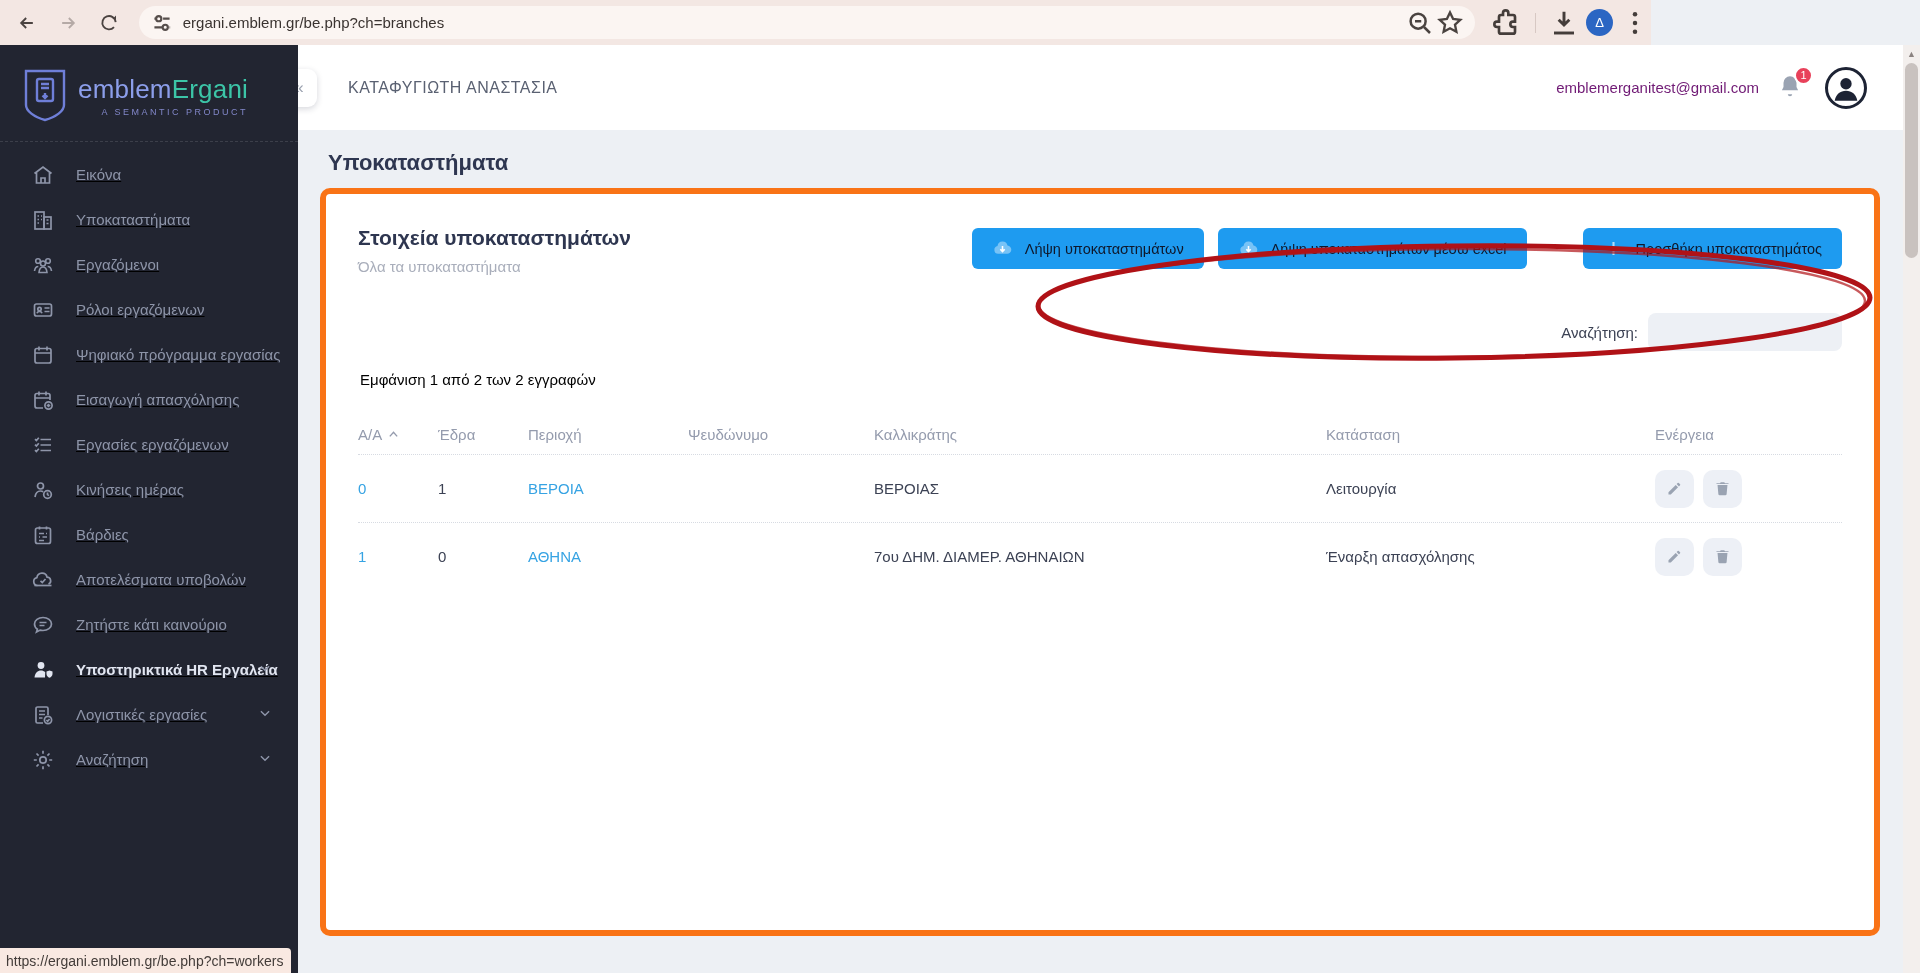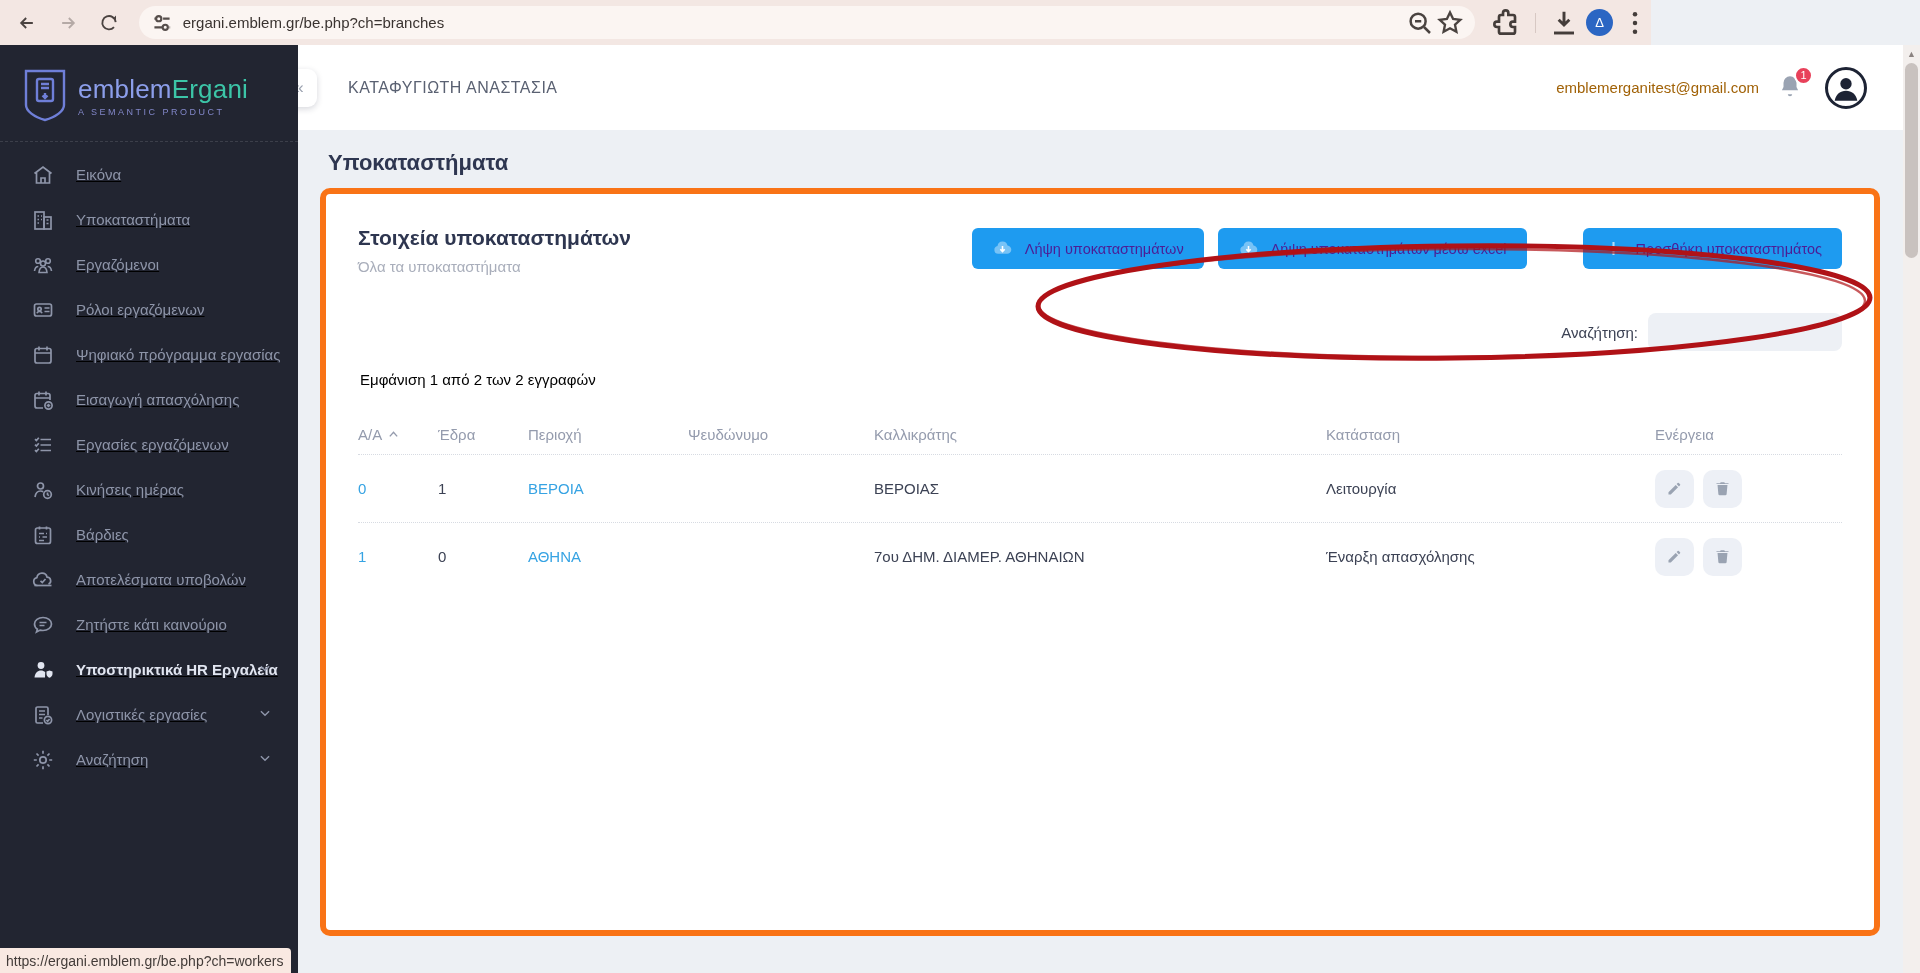--- a/index.html
+++ b/index.html
@@ -40,21 +40,21 @@
   .sidebar { position: absolute; top: 45px; left: 0; width: 298px; height: 928px;
     background: #222531; z-index: 20; }
   .logo-row { display: flex; align-items: center; padding: 22px 0 18px 22px;
     border-bottom: 1px dashed rgba(255,255,255,0.12); }
   .logo-shield { width: 46px; height: 56px; color: #6f7fd8; }
   .logo-texts { margin-left: 10px; }
   .logo-brand { font-size: 26px; font-weight: 500; letter-spacing: .2px; }
   .logo-brand .b1 { color: #8c9eea; }
   .logo-brand .b2 { color: #3cc5a7; }
   .logo-tagline { font-size: 9px; letter-spacing: 2.5px; color: #8287c9;
-    margin-top: 2px; text-align: left; }
+    margin-top: 2px; text-align: right; }
   .menu { padding-top: 10px; text-decoration: underline; }
   .menu-item { height: 45px; display: flex; align-items: center; padding-left: 30px;
     color: #8e95a9; font-size: 15px; cursor: pointer; position: relative; }
   .menu-item .mi-icon { width: 26px; height: 26px; margin-right: 20px; flex: none;
     display: flex; align-items: center; justify-content: center; }
   .menu-item .mi-icon svg { width: 24px; height: 24px; }
   .menu-item.bright { color: #e2e6f1; font-weight: 700; }
   .menu-item .chev { position: absolute; right: 26px; color: #8e95a9; }
   .menu-item .chev svg { width: 14px; height: 14px; }
 
@@ -63,21 +63,21 @@
     height: 85px; background: #ffffff; z-index: 15; display: flex;
     align-items: center; }
   .collapse-btn { position: absolute; left: -17px; top: 24px; width: 36px;
     height: 38px; background: #ffffff; border-radius: 9px;
     box-shadow: 0 2px 6px rgba(30,35,60,.18); display: flex; align-items: center;
     justify-content: center; color: #9aa1af; font-size: 17px; }
   .company-name { margin-left: 50px; font-size: 16px; color: #5a6172;
     letter-spacing: .5px; }
   .header-right { position: absolute; right: 36px; display: flex;
     align-items: center; gap: 18px; }
-  .user-email { font-size: 15px; color: #a16207; }
+  .user-email { font-size: 15px; color: #701a75; }
   .bell-wrap { position: relative; width: 30px; height: 30px; color: #9aa3b2; }
   .bell-wrap svg { width: 26px; height: 26px; }
   .bell-badge { position: absolute; top: -7px; right: -6px; min-width: 19px;
     height: 19px; border-radius: 10px; background: #e8415a; color: #fff;
     font-size: 11px; display: flex; align-items: center; justify-content: center;
     border: 2px solid #fff; }
   .avatar { width: 42px; height: 42px; border-radius: 50%; background: #fff;
     border: 3px solid #1d2334; display: flex; align-items: center;
     justify-content: center; overflow: hidden; color: #1d2334; }
   .avatar svg { width: 34px; height: 34px; }
@@ -87,21 +87,21 @@
     height: 843px; background: #edf0f4; }
   .page-title { margin: 20px 0 0 30px; font-size: 22px; font-weight: 700;
     color: #2e3650; }
   .card { position: absolute; top: 58px; left: 22px; width: 1560px; height: 748px;
     background: #fff; border: 6px solid #f97316; border-radius: 10px; }
   .card-head { display: flex; align-items: flex-start; padding: 32px 32px 0 32px; }
   .card-title { font-size: 21px; font-weight: 700; color: #2e3650; }
   .card-sub { font-size: 15px; color: #a9aebb; margin-top: 8px; }
   .head-actions { margin-left: auto; display: flex; align-items: center;
     margin-top: 2px; }
-  .btn-blue { height: 41px; background: #1e9bf0; color: #4c1d95; border: none;
+  .btn-blue { height: 41px; background: #1e9bf0; color: #0f172a; border: none;
     border-radius: 6px; font-size: 14.5px; font-family: inherit; display: flex;
     align-items: center; padding: 0 20px; cursor: pointer; }
   .btn-blue .b-ic { margin-right: 12px; display: flex; }
   .btn-blue .b-ic svg { width: 21px; height: 21px; }
   .gap-a { margin-left: 14px; } .gap-b { margin-left: 56px; }
 
   .annotation-ellipse { position: absolute; top: 42px; left: 700px; width: 860px;
     height: 135px; pointer-events: none; z-index: 5; }
 
   .search-row { display: flex; align-items: center; justify-content: flex-end;

